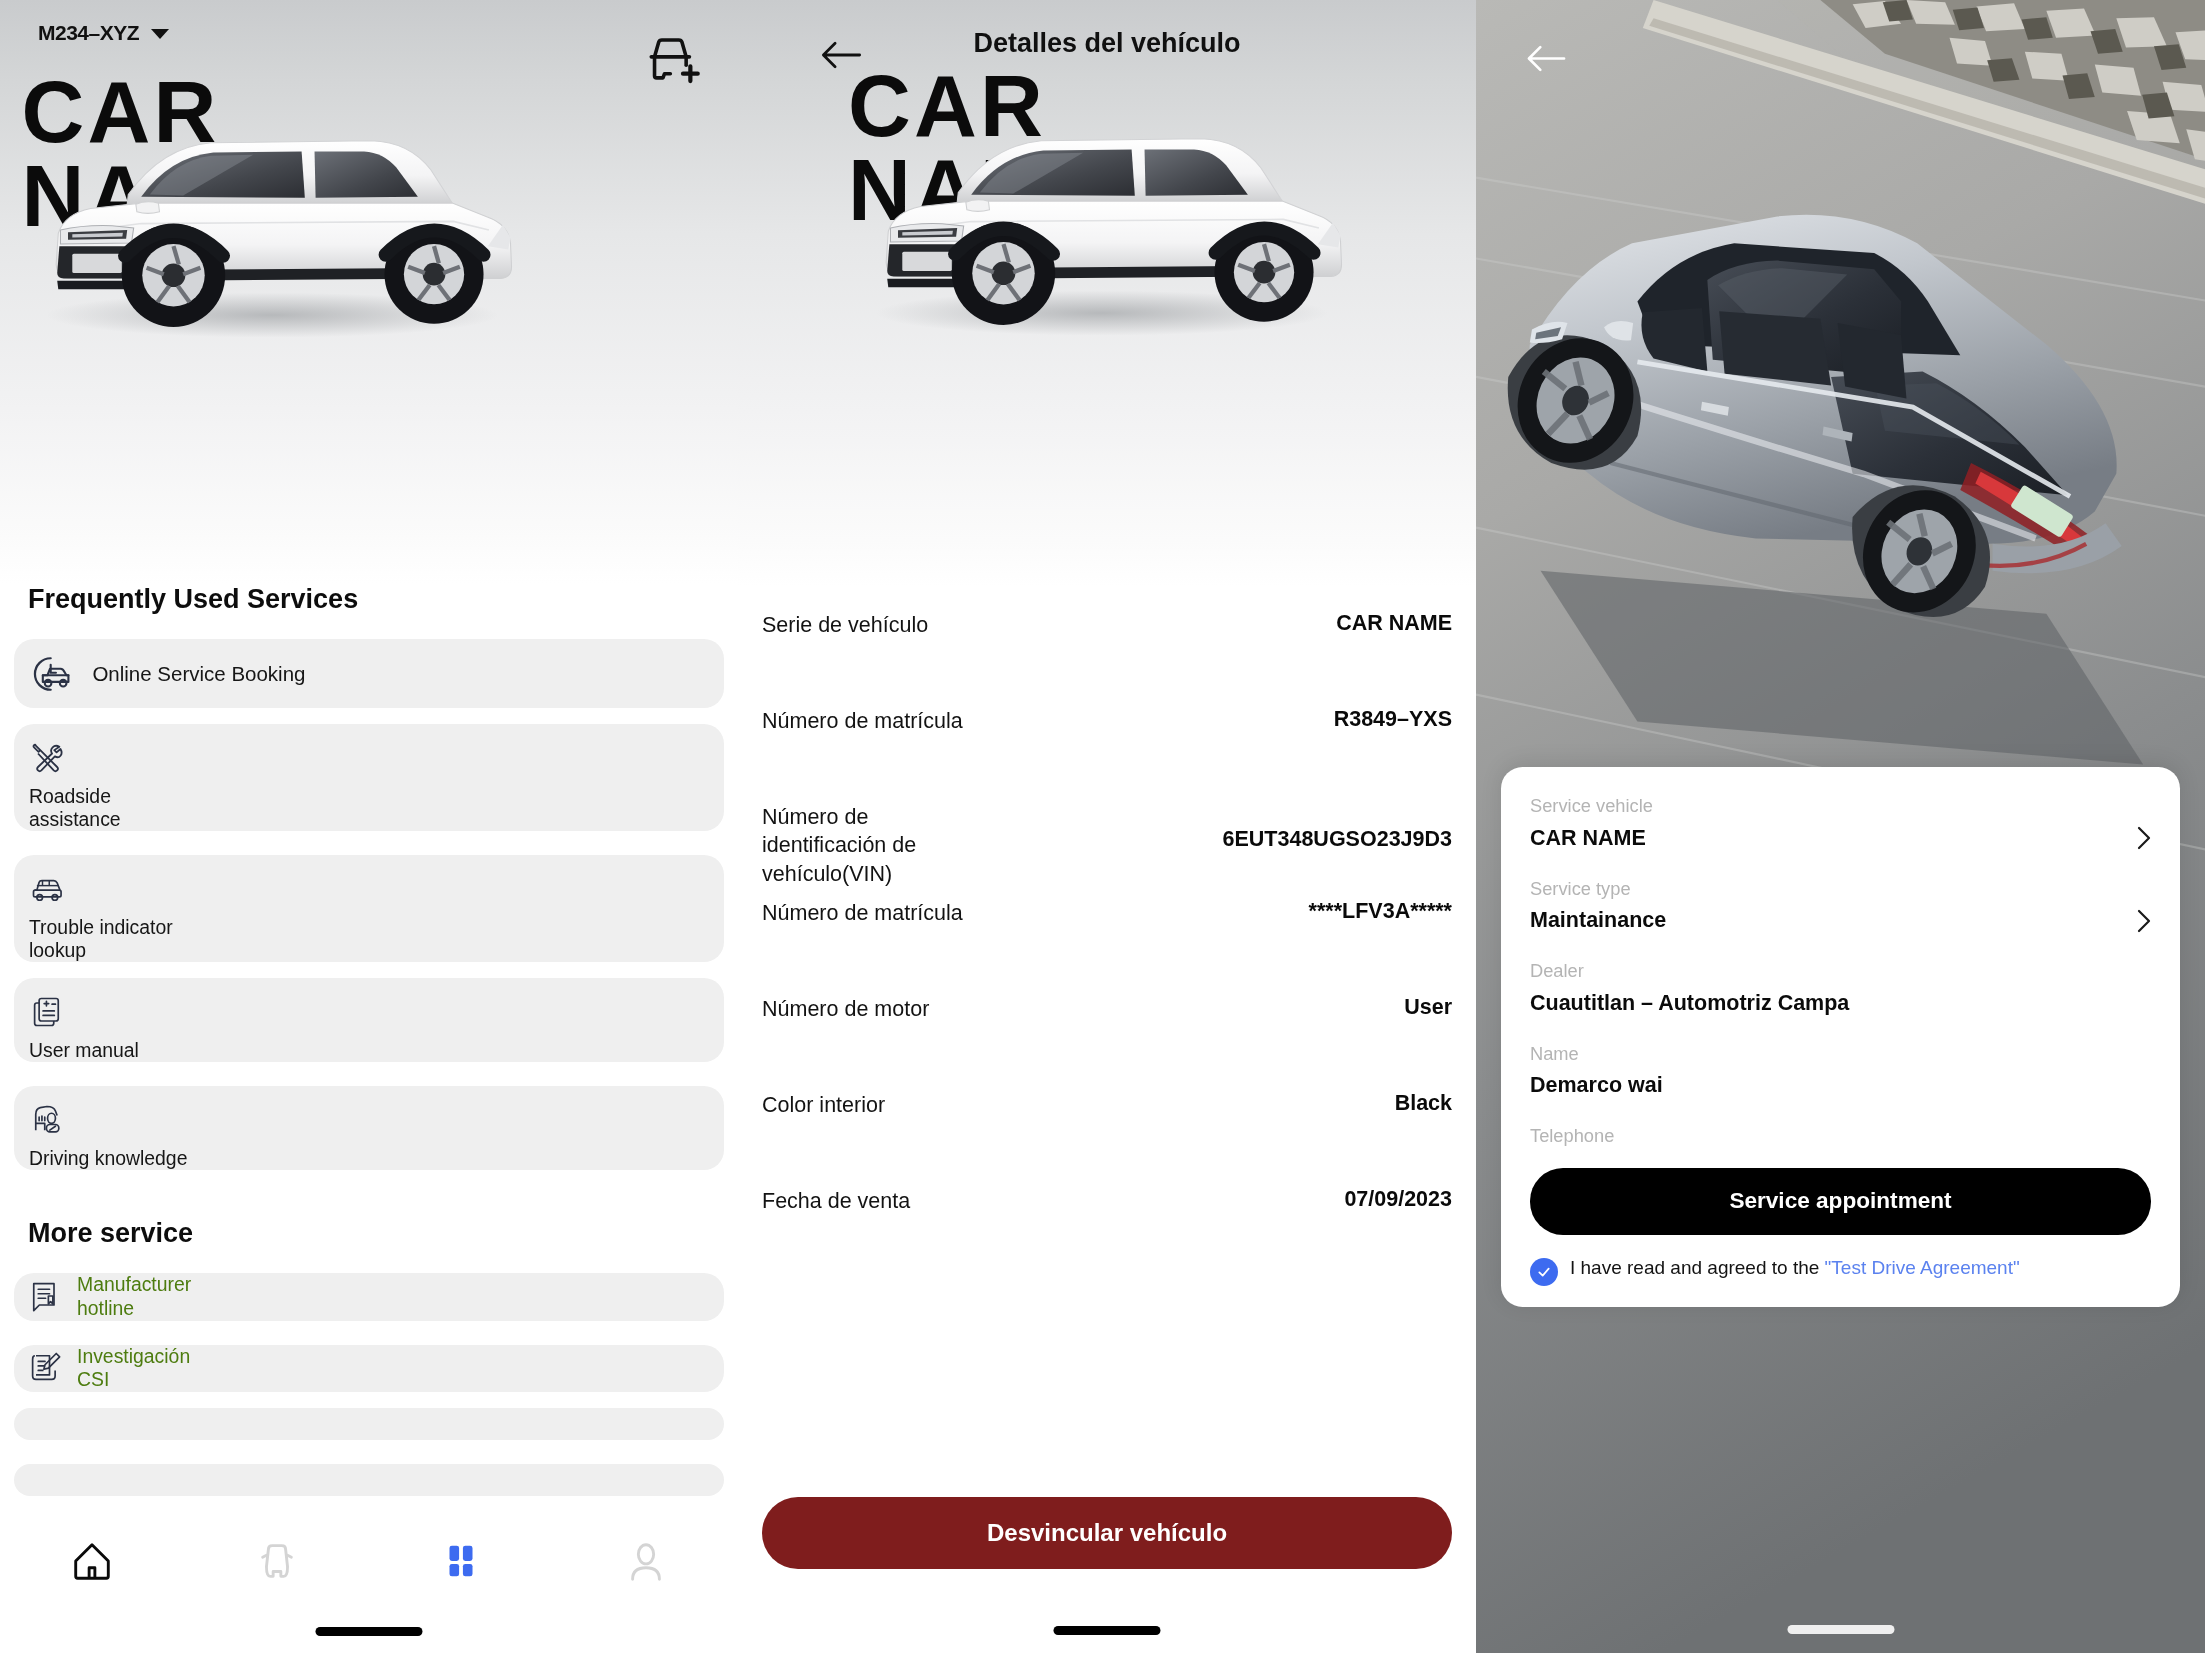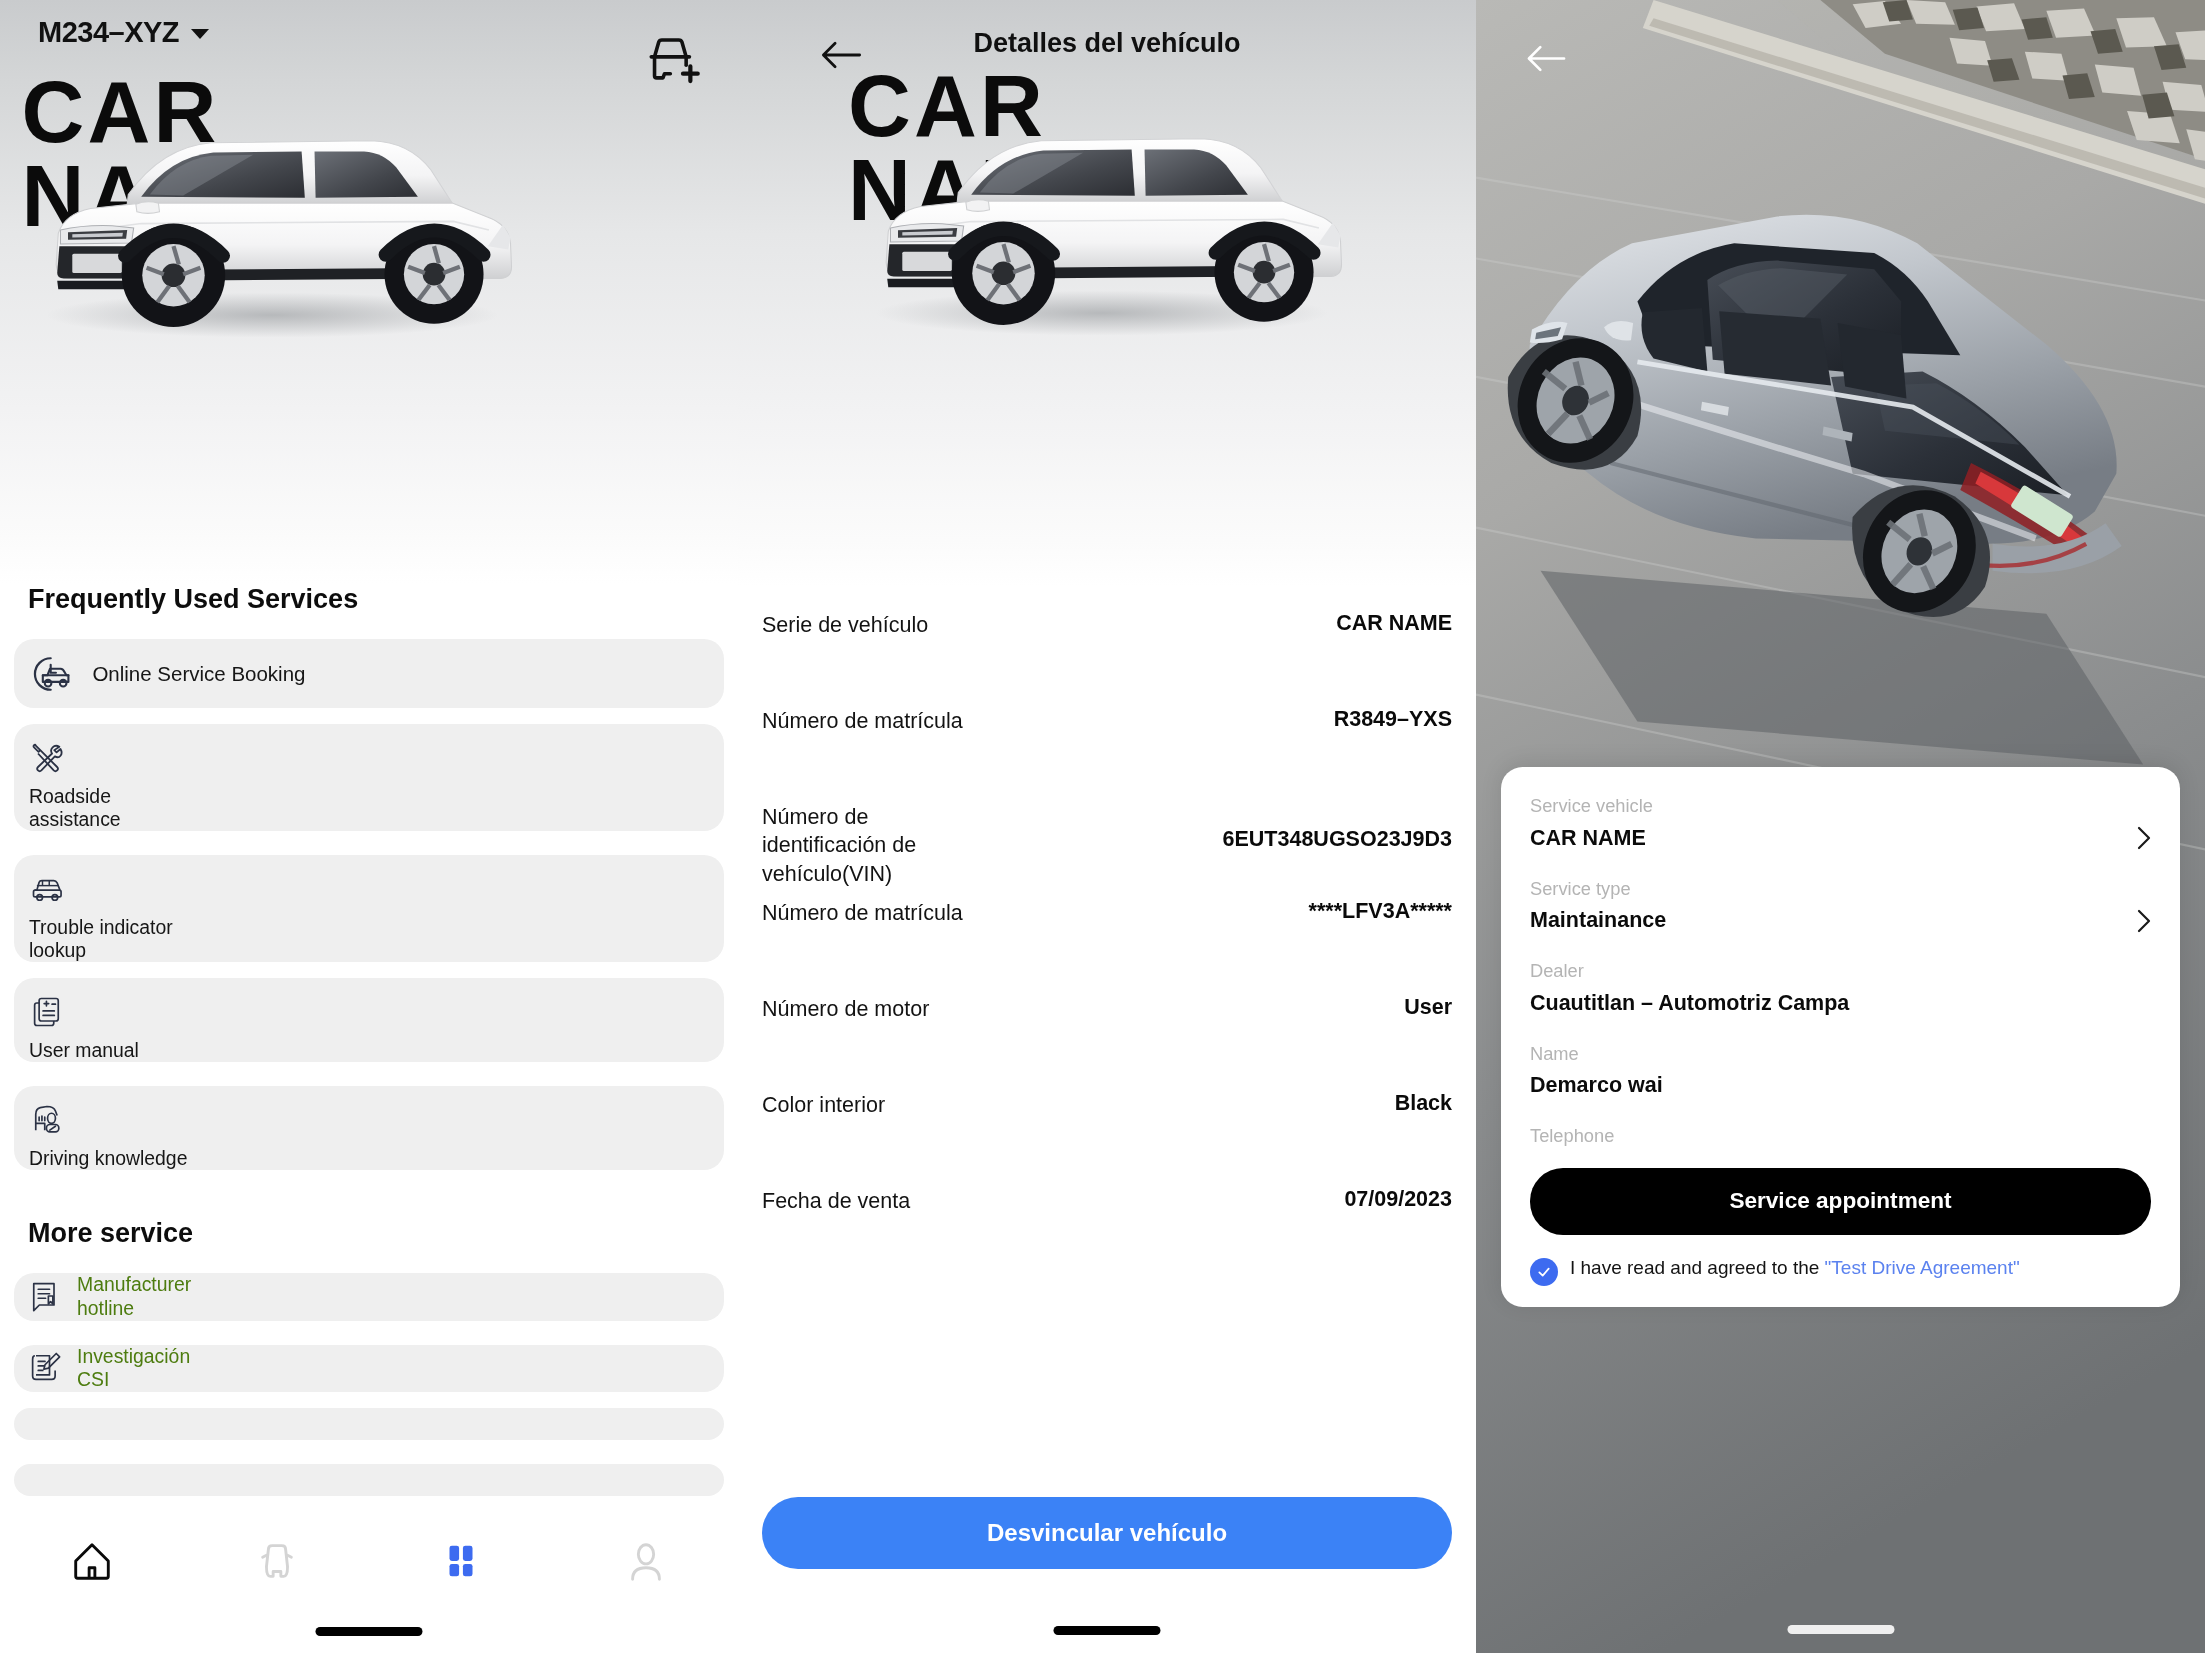--- a/index.html
+++ b/index.html
@@ -30,21 +30,21 @@
     background: linear-gradient(180deg,#c9cbcd 0%, #d4d6d7 14%, #e6e7e8 40%, #f2f2f3 70%, #fbfbfb 92%, #ffffff 100%);
     overflow: hidden;
   }
   .home-topbar {
     position: absolute; top: 0; left: 0; right: 0; height: 65px;
     display: flex; align-items: center; padding: 0 38px;
     z-index: 6;
   }
   .plate-sel { display: flex; align-items: center; gap: 12px; }
   .plate-text {
-    font-size: 29px; font-weight: 700; color: #111; letter-spacing: -0.5px;
+    font-size: 21px; font-weight: 700; color: #111; letter-spacing: -0.5px;
     white-space: nowrap;
   }
   .caret-down {
     width: 0; height: 0; border-left: 9.2px solid transparent;
     border-right: 9.2px solid transparent; border-top: 10.8px solid #111;
     margin-top: 3.2px;
   }
   .addveh-btn {
     position: absolute; left: 644px; top: 33px;
     width: 59px; height: 54px;
@@ -140,21 +140,21 @@
   }
   .spec-v {
     font-size: 21.5px; color: #0a0a0a; font-weight: 700; text-align: right;
     white-space: nowrap;
   }
   .unbind-wrap {
     position: absolute; bottom: 85px; left: 0; right: 0;
     padding: 0 24px;
   }
   .btn-dark {
-    width: 100%; height: 72px; border-radius: 36px; background: #3b82f6;
+    width: 100%; height: 72px; border-radius: 36px; background: #7f1d1d;
     color: #fff; font-size: 24px; font-weight: 700;
     display: flex; align-items: center; justify-content: center;
     border: none; cursor: pointer; font-family: "Liberation Sans", sans-serif;
   }
   .detail-indicator {
     position: absolute; bottom: 19.4px; left: 50%; transform: translateX(-50%);
     width: 107px; height: 8.6px; border-radius: 4.8px; background: #000;
   }
 
   

